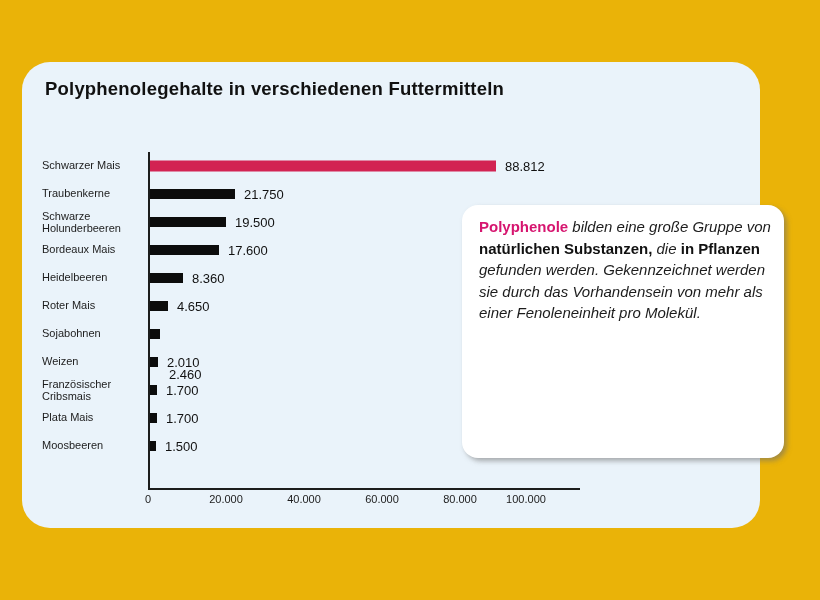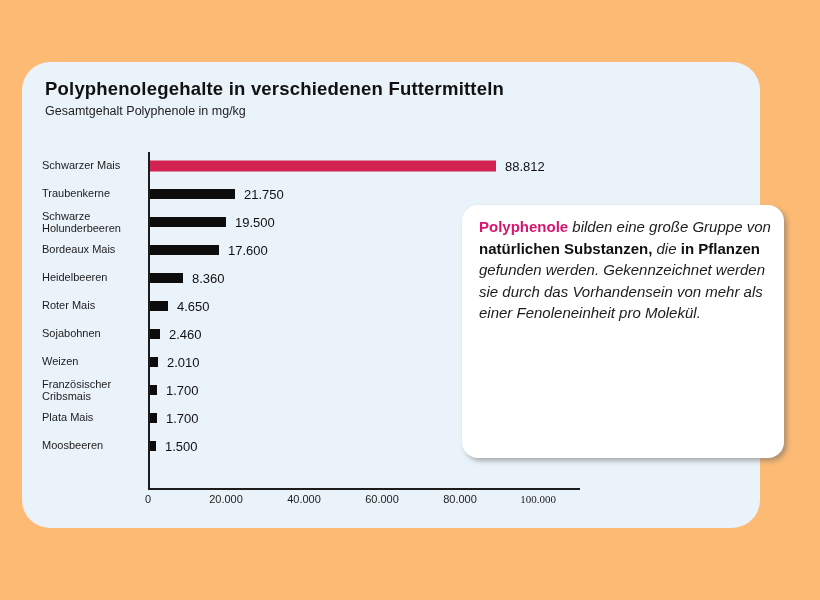--- a/index.html
+++ b/index.html
@@ -1,18 +1,18 @@
 <!DOCTYPE html>
 <html><head>
 <meta charset="utf-8">
 <style>
   * { margin:0; padding:0; box-sizing:border-box; }
   html,body { width:820px; height:600px; background:#ffffff; overflow:hidden;
               font-family:"Liberation Sans", sans-serif; color:#1c1c1c; }
-  .page { position:relative; width:820px; height:600px; background:#fdba74; }
+  .page { position:relative; width:820px; height:600px; background:#eab308; }
 
   .panel { position:absolute; left:22px; top:62px; width:738px; height:466px;
            background:#eaf3fa; border-radius:28px; }
 
   .title { position:absolute; left:45px; top:78px; font-size:18.5px; font-weight:bold;
            letter-spacing:0.2px; color:#111; }
   .subtitle { position:absolute; left:45px; top:104px; font-size:12.5px; color:#222; }
 
   .chart { position:absolute; left:42px; top:152px; width:580px; height:360px; }
   .y-axis { position:absolute; left:106px; top:0; width:2px; height:337px; background:#1c1c1c; }
@@ -40,21 +40,20 @@
   .seg-accent { font-style:normal; font-weight:bold; color:#d6156f; }
   .seg-bold { font-style:normal; font-weight:bold; color:#111; }
 </style>
 </head>
 <body>
 
 <div class="page">
   <div class="panel"></div>
 
   <div class="title">Polyphenolegehalte in verschiedenen Futtermitteln</div>
-  <div class="subtitle">Gesamtgehalt Polyphenole in mg/kg</div>
 
   <div class="chart">
     <div class="y-axis"></div>
     <div class="x-axis"></div>
     <div id="rows">
         <div class="row" style="top: 0px;">
           <div class="cat-label">Schwarzer Mais</div>
           <div class="bar highlight" style="width: 346px;"></div>
           <div class="value-label" style="left: 463px;">88.812</div>
         </div>
@@ -80,21 +79,21 @@
           <div class="value-label" style="left: 150px;">8.360</div>
         </div>
         <div class="row" style="top: 140px;">
           <div class="cat-label">Roter Mais</div>
           <div class="bar" style="width: 18px;"></div>
           <div class="value-label" style="left: 135px;">4.650</div>
         </div>
         <div class="row" style="top: 168px;">
           <div class="cat-label">Sojabohnen</div>
           <div class="bar" style="width: 10px;"></div>
-          <div class="value-label" style="left: 127px;">2.460</div>
+          <div class="value-label" style="left: 127px; margin-top: 40px;">2.460</div>
         </div>
         <div class="row" style="top: 196px;">
           <div class="cat-label">Weizen</div>
           <div class="bar" style="width: 8px;"></div>
           <div class="value-label" style="left: 125px;">2.010</div>
         </div>
         <div class="row" style="top: 224px;">
           <div class="cat-label">Französischer
 Cribsmais</div>
           <div class="bar" style="width: 7px;"></div>
@@ -110,20 +109,20 @@
           <div class="bar" style="width: 6px;"></div>
           <div class="value-label" style="left: 123px;">1.500</div>
         </div>
       </div>
     <div id="ticks">
         <div class="tick-label" style="left: 106px;">0</div>
         <div class="tick-label" style="left: 184px;">20.000</div>
         <div class="tick-label" style="left: 262px;">40.000</div>
         <div class="tick-label" style="left: 340px;">60.000</div>
         <div class="tick-label" style="left: 418px;">80.000</div>
-        <div class="tick-label" style="left: 496px; font-family: Liberation Serif, serif;">100.000</div>
+        <div class="tick-label" style="left: 484px;">100.000</div>
       </div>
   </div>
 
   <div class="infobox" id="infobox">
       <p><span class="seg-accent">Polyphenole</span><span> bilden eine große Gruppe von </span><span class="seg-bold">natürlichen Substanzen,</span><span> die </span><span class="seg-bold">in Pflanzen</span><span> gefunden werden. Gekennzeichnet werden sie durch das Vorhandensein von mehr als einer Fenoleneinheit pro Molekül.</span></p>
     </div>
 </div>
 
 </body></html>

